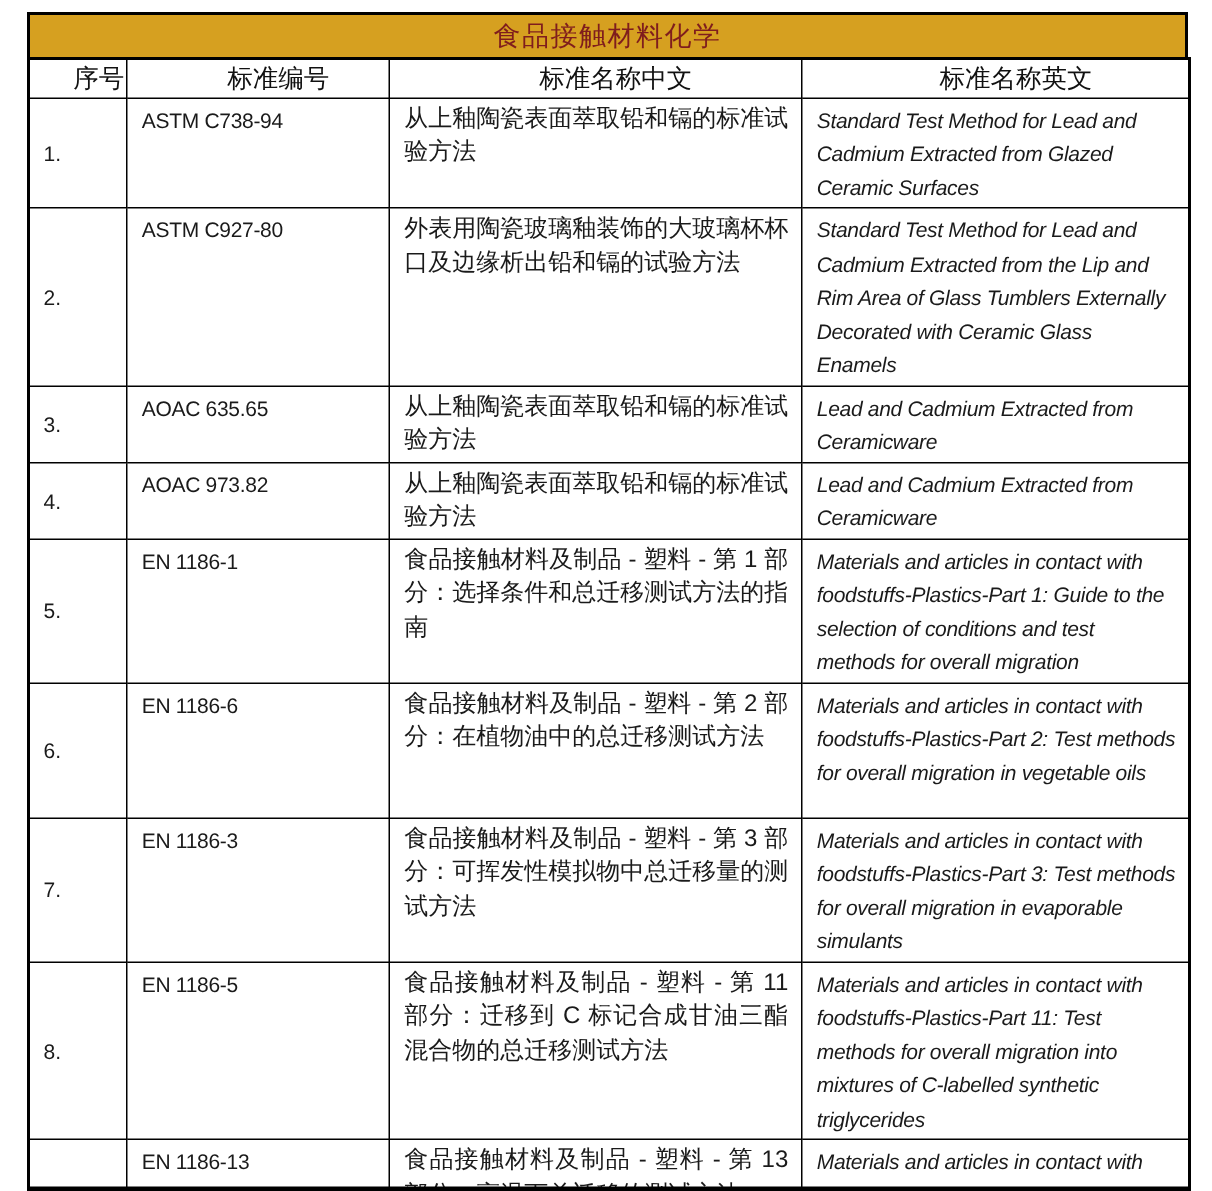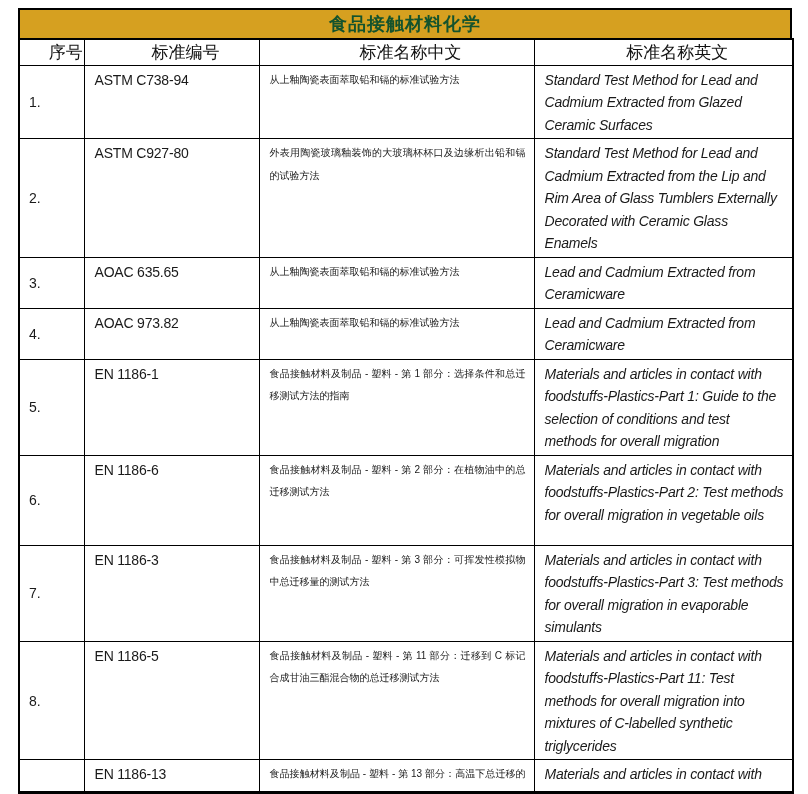--- a/index.html
+++ b/index.html
@@ -8,21 +8,21 @@
     background: #ffffff;
     overflow: hidden;
     font-family: "Liberation Sans", "DejaVu Sans", sans-serif;
     color: #1a1a1a;
   }
   .page { position: relative; width: 808px; height: 794px; }
   .title-band {
     position: absolute; left: 18px; top: 8px; width: 774px; height: 30px;
     border: 2px solid #000; border-bottom: none;
     display: flex; align-items: center; justify-content: center;
-    font-size: 18px; font-weight: 700; letter-spacing: 1px; color: #14532d;
+    font-size: 18px; font-weight: 400; letter-spacing: 1px; color: #7f1d1d;
   }
   table.standards {
     position: absolute; left: 18px; top: 38px; width: 774px;
     border-collapse: collapse; table-layout: fixed;
     border: 2px solid #000;
   }
   col.w-no   { width: 65px; }
   col.w-code { width: 175px; }
   col.w-cn   { width: 275px; }
   col.w-en   { width: 259px; }
@@ -31,21 +31,21 @@
   th {
     font-weight: 500; font-size: 17px; text-align: center;
     vertical-align: middle; color: #111; background: #fff; padding-left: 28px;
   }
   td {
     vertical-align: top; font-size: 14px; line-height: 22.5px;
     padding: 3px 8px 2px 10px; overflow: hidden;
   }
   td.c-no   { vertical-align: middle; padding-left: 9px; font-size: 14px; }
   td.c-code { letter-spacing: -0.2px; margin-top: 28px; }
-  td.c-cn   { font-size: 10px; text-align: justify; }
+  td.c-cn   { font-size: 16px; text-align: justify; }
   td.c-en   { letter-spacing: -0.2px; font-style: italic; }
   .bottom-bar {
     position: absolute; left: 18px; top: 791px; width: 774px; height: 3px;
     background: #000;
   }
 </style>
 </head>
 <body>
 
 <div class="page">

